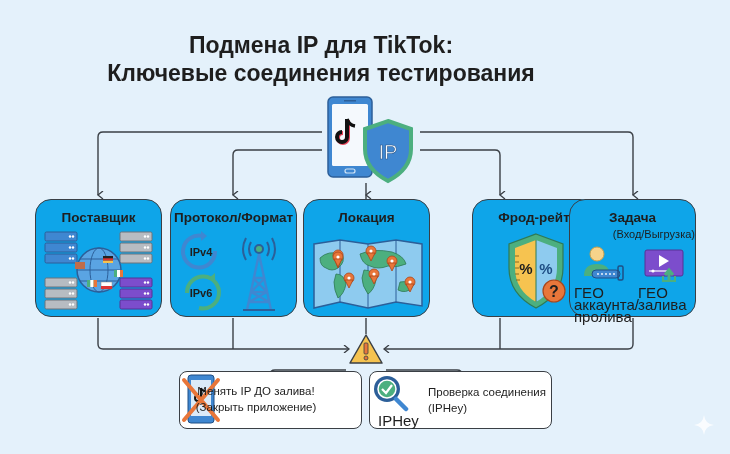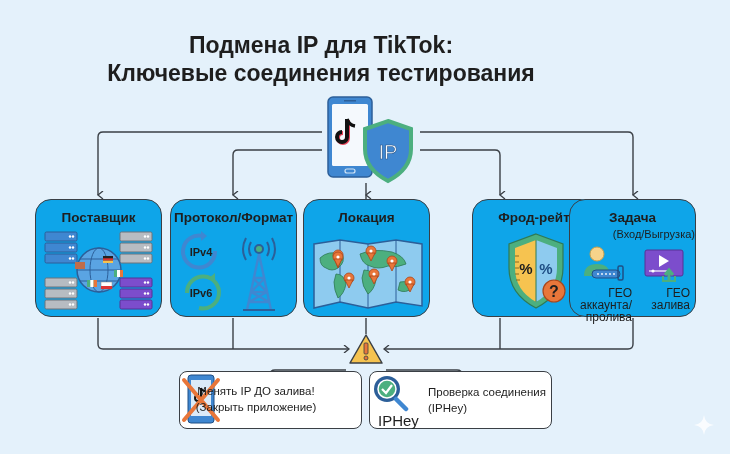--- a/index.html
+++ b/index.html
@@ -5,21 +5,21 @@
   html,body{margin:0;padding:0;}
   body{width:730px;height:454px;background:#e4f1fb;font-family:"Liberation Sans",sans-serif;position:relative;overflow:hidden;color:#1e1e1e;}
   .title{position:absolute;left:0;width:642px;text-align:center;font-weight:bold;font-size:23px;line-height:28px;}
   .t1{top:31px;}
   .t2{top:59px;}
   svg.wires{position:absolute;left:0;top:0;}
   .card{position:absolute;top:199px;height:118px;background:#0ea5e9;border:1.5px solid #3a3f45;border-radius:16px;box-sizing:border-box;}
   .card .ctitle{position:absolute;left:0;right:0;top:10px;text-align:center;font-weight:bold;font-size:13.5px;}
   .card .csub{position:absolute;left:0;right:0;top:28px;text-align:right;font-size:11px;}
   .card svg{position:absolute;}
-  .lbl{position:absolute;font-size:12px;text-align:right;line-height:12px;}
+  .lbl{position:absolute;font-size:15px;text-align:left;line-height:12px;}
   .bbox{position:absolute;top:371px;height:58px;background:#fff;border:1.5px solid #3a3f45;border-radius:8px;box-sizing:border-box;}
   .btext{position:absolute;font-size:11.5px;line-height:16px;}
   .hero{position:absolute;}
 </style>
 </head>
 <body>
 
 <div class="title t1">Подмена IP для TikTok:</div>
 <div class="title t2">Ключевые соединения тестирования</div>
 

